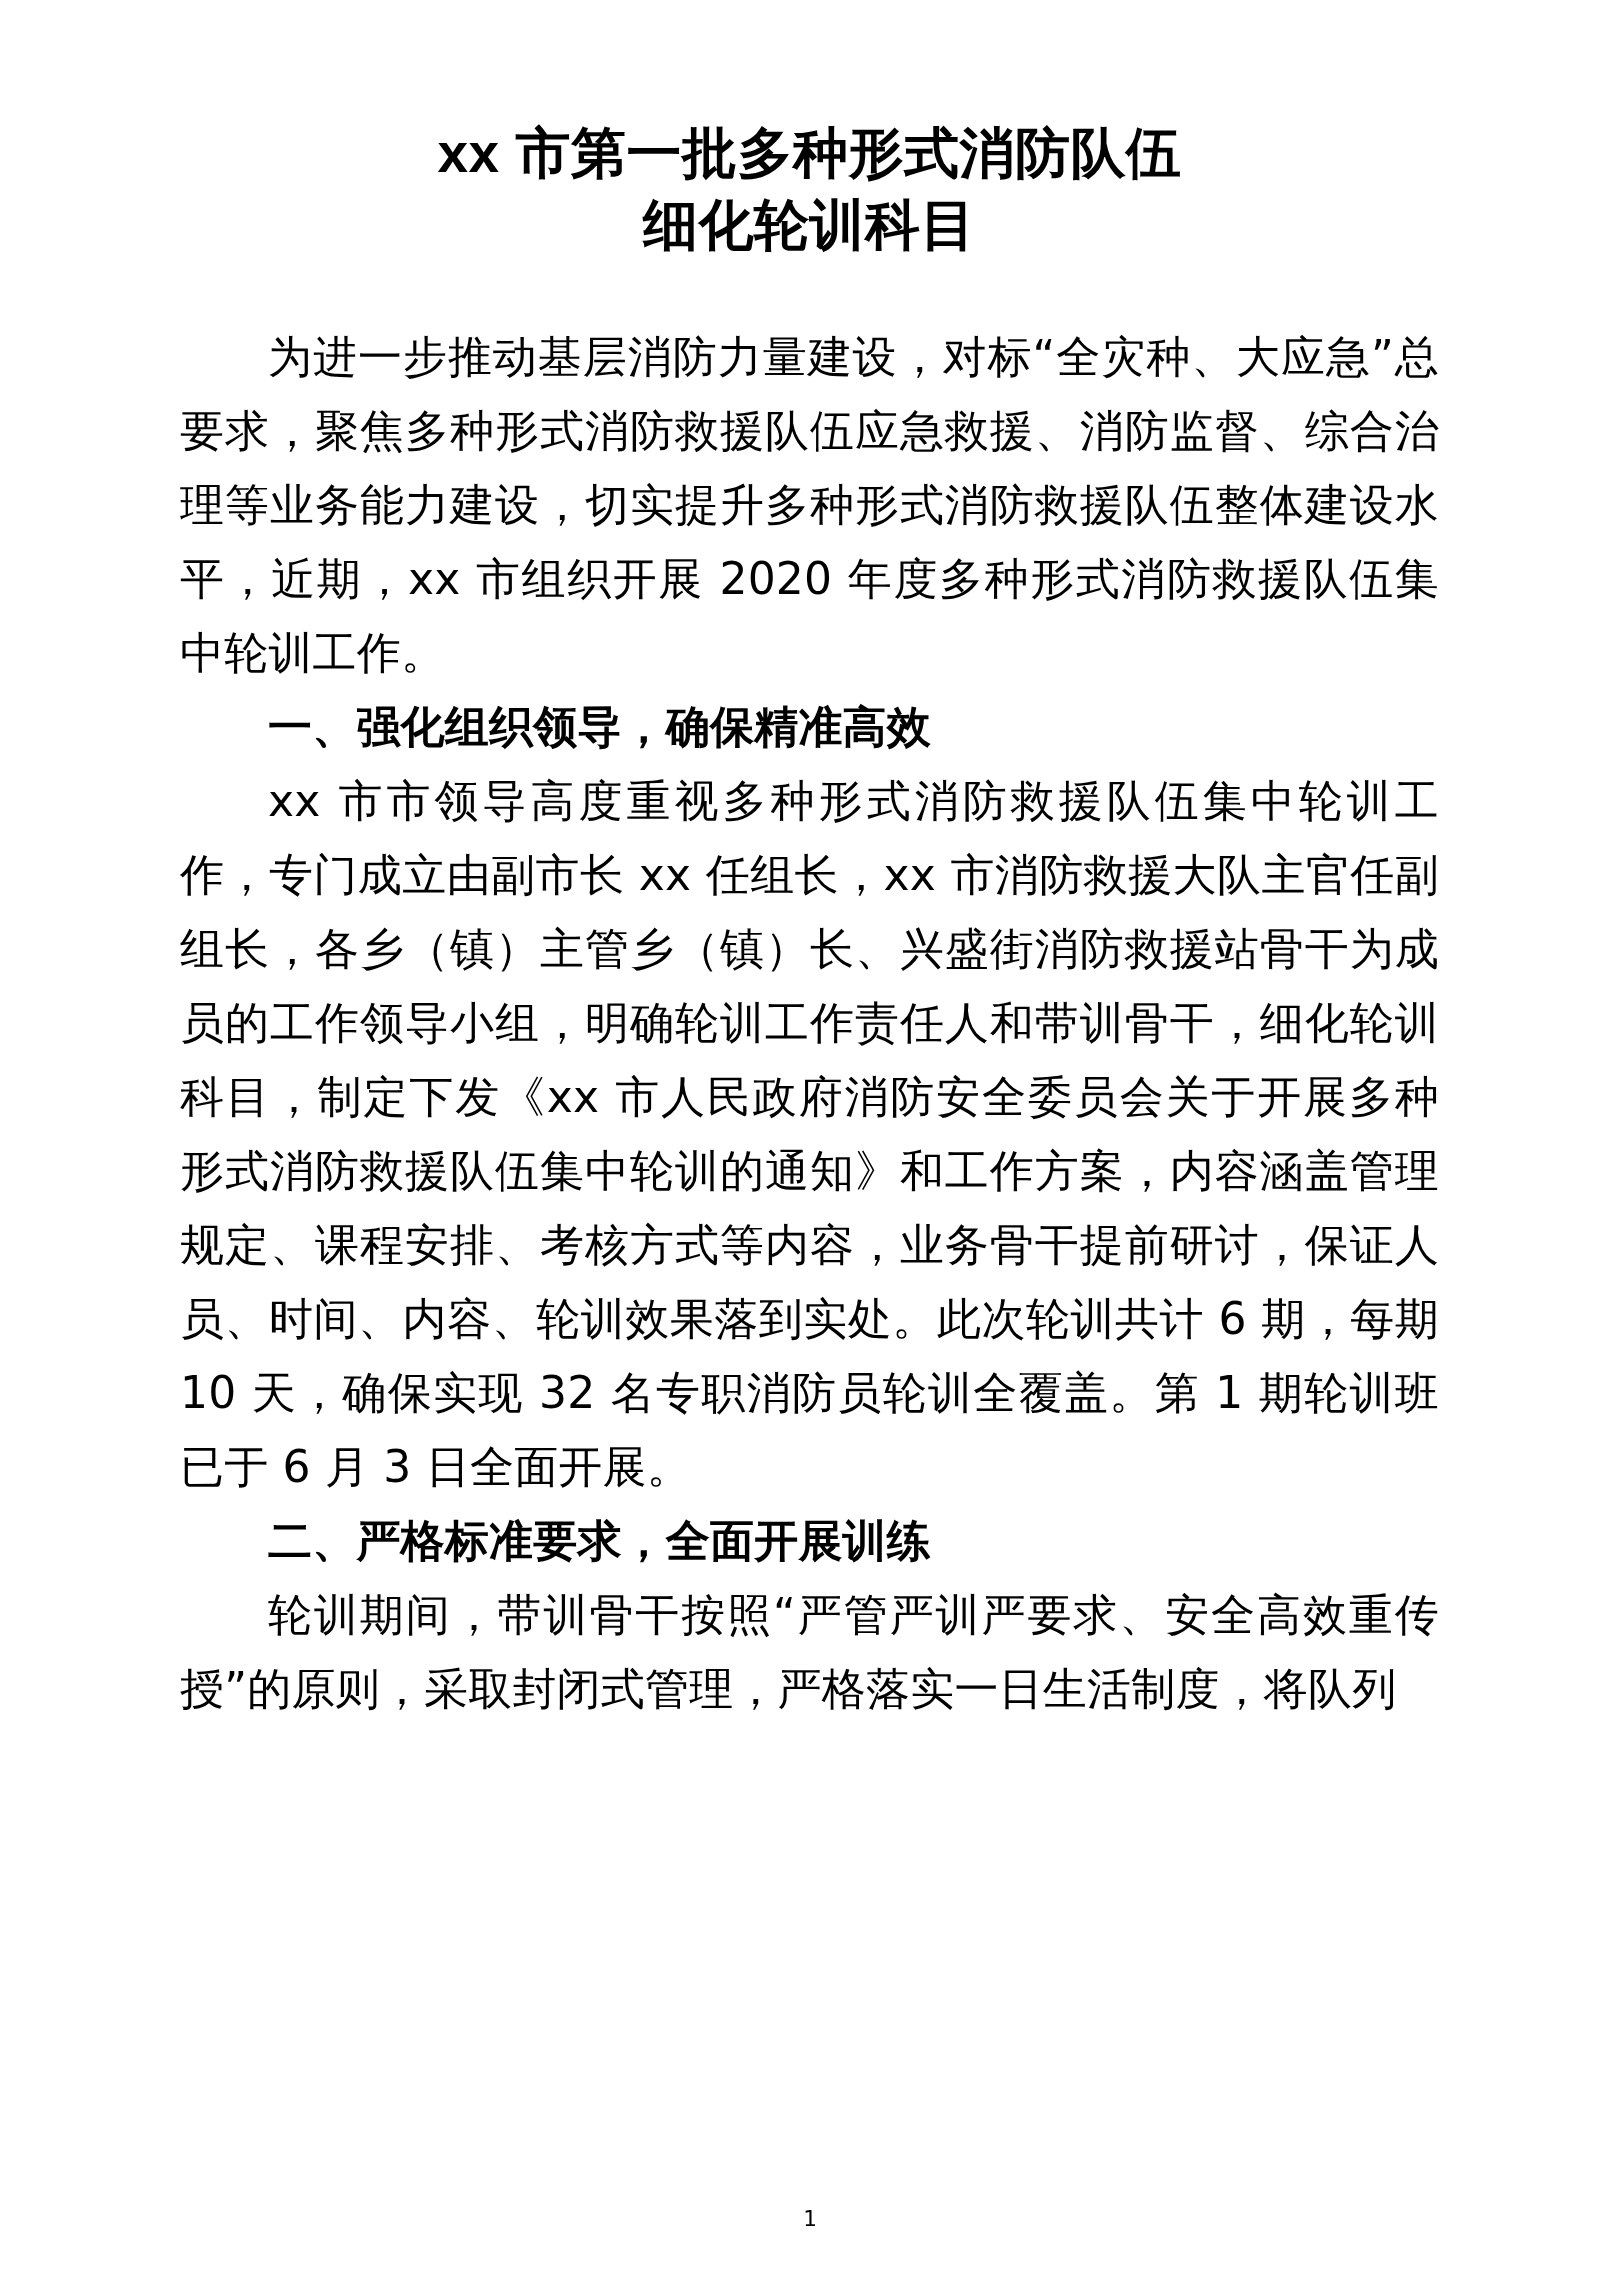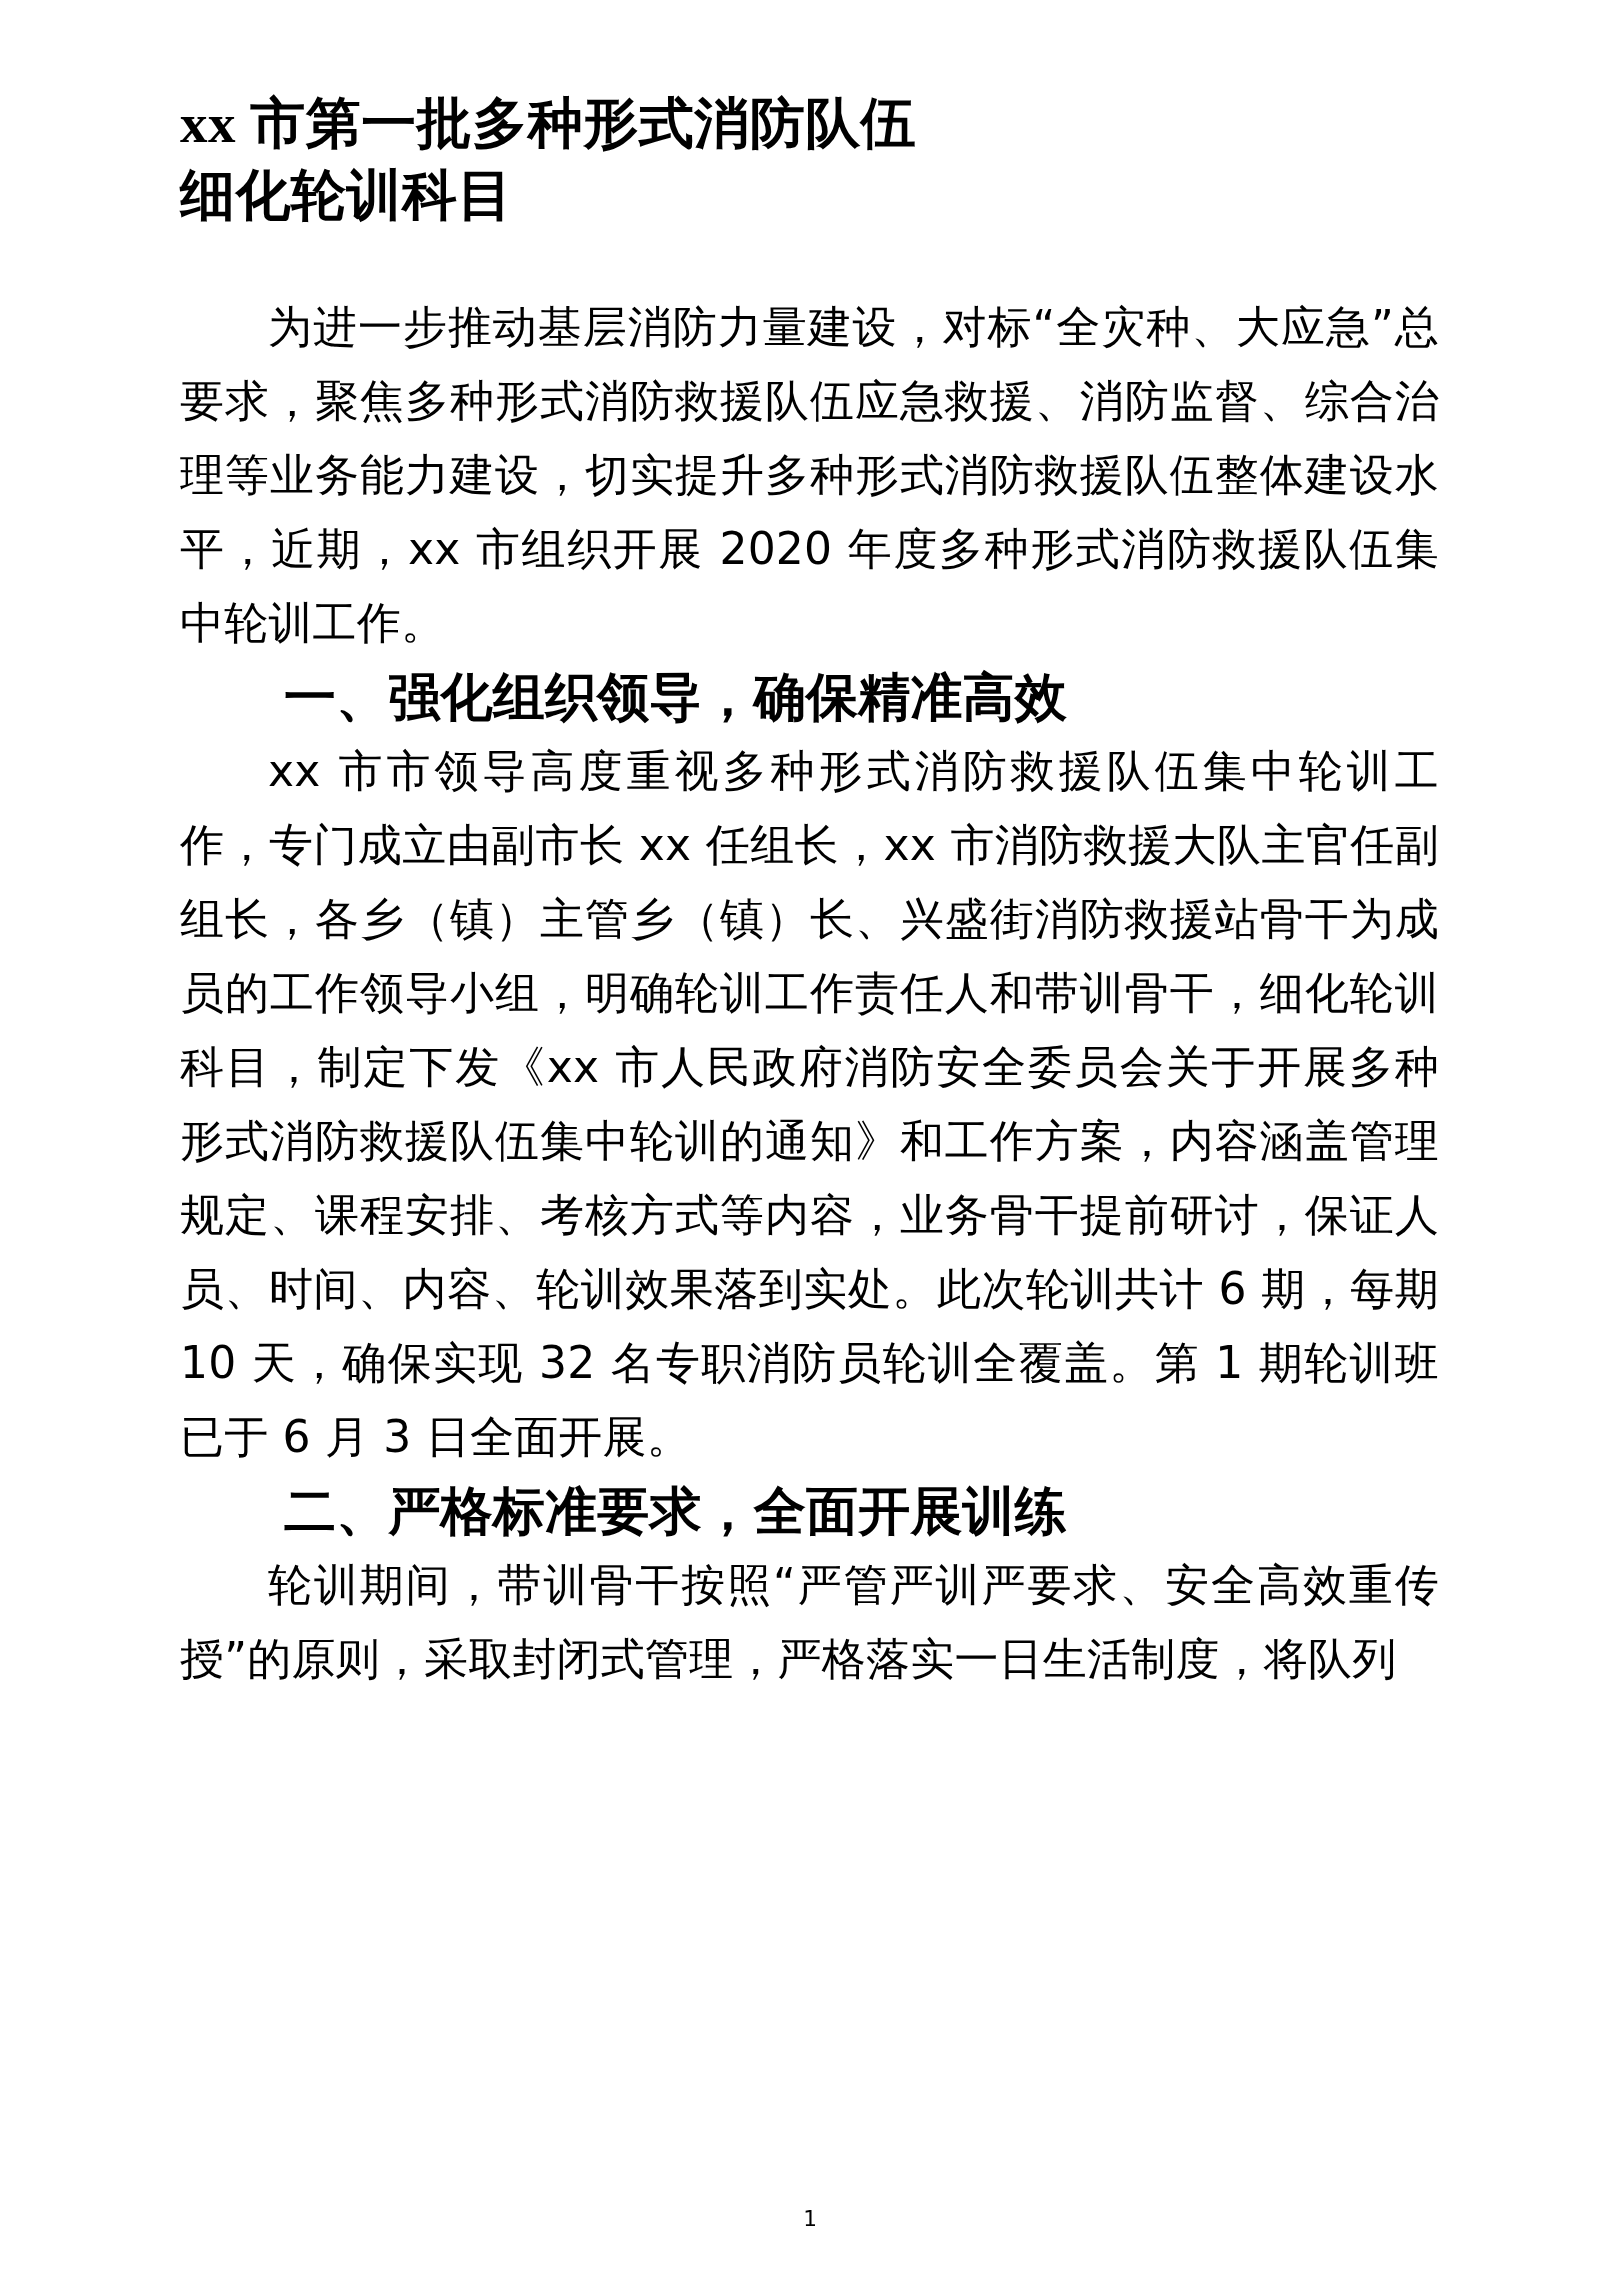--- a/index.html
+++ b/index.html
@@ -24,26 +24,27 @@
   }
   .content {
     position: absolute;
     left: 180px;
     top: 0;
     width: 1259px;
   }
   
   .doc-title {
     margin: 0;
-    padding-top: 88px;
+    padding-top: 118px;
+    text-align: center;
     font-size: 55px;
     font-weight: 700;
     line-height: 1.30;
     letter-spacing: 0.5px;
-    font-family: Liberation Serif, serif;
+    font-family: Liberation Sans, sans-serif;
   }
   .doc-title .tline {
     display: block;
     white-space: nowrap;
   }
   
   .para {
     margin: 0;
     font-size: 44px;
     line-height: 74px;
@@ -51,21 +52,21 @@
     text-justify: inter-ideograph;
     letter-spacing: 0.2px;
     text-indent: 2em;
     word-break: break-all;
   }
   .para.first-body {
     margin-top: 59px;
   }
   .section-heading {
     margin: 0;
-    font-size: 52px;
+    font-size: 44px;
     line-height: 74px;
     font-weight: 700;
     text-indent: 2em;
     letter-spacing: 0.2px;
   }
   
   .page-number {
     position: absolute;
     left: 0;
     right: 0;

